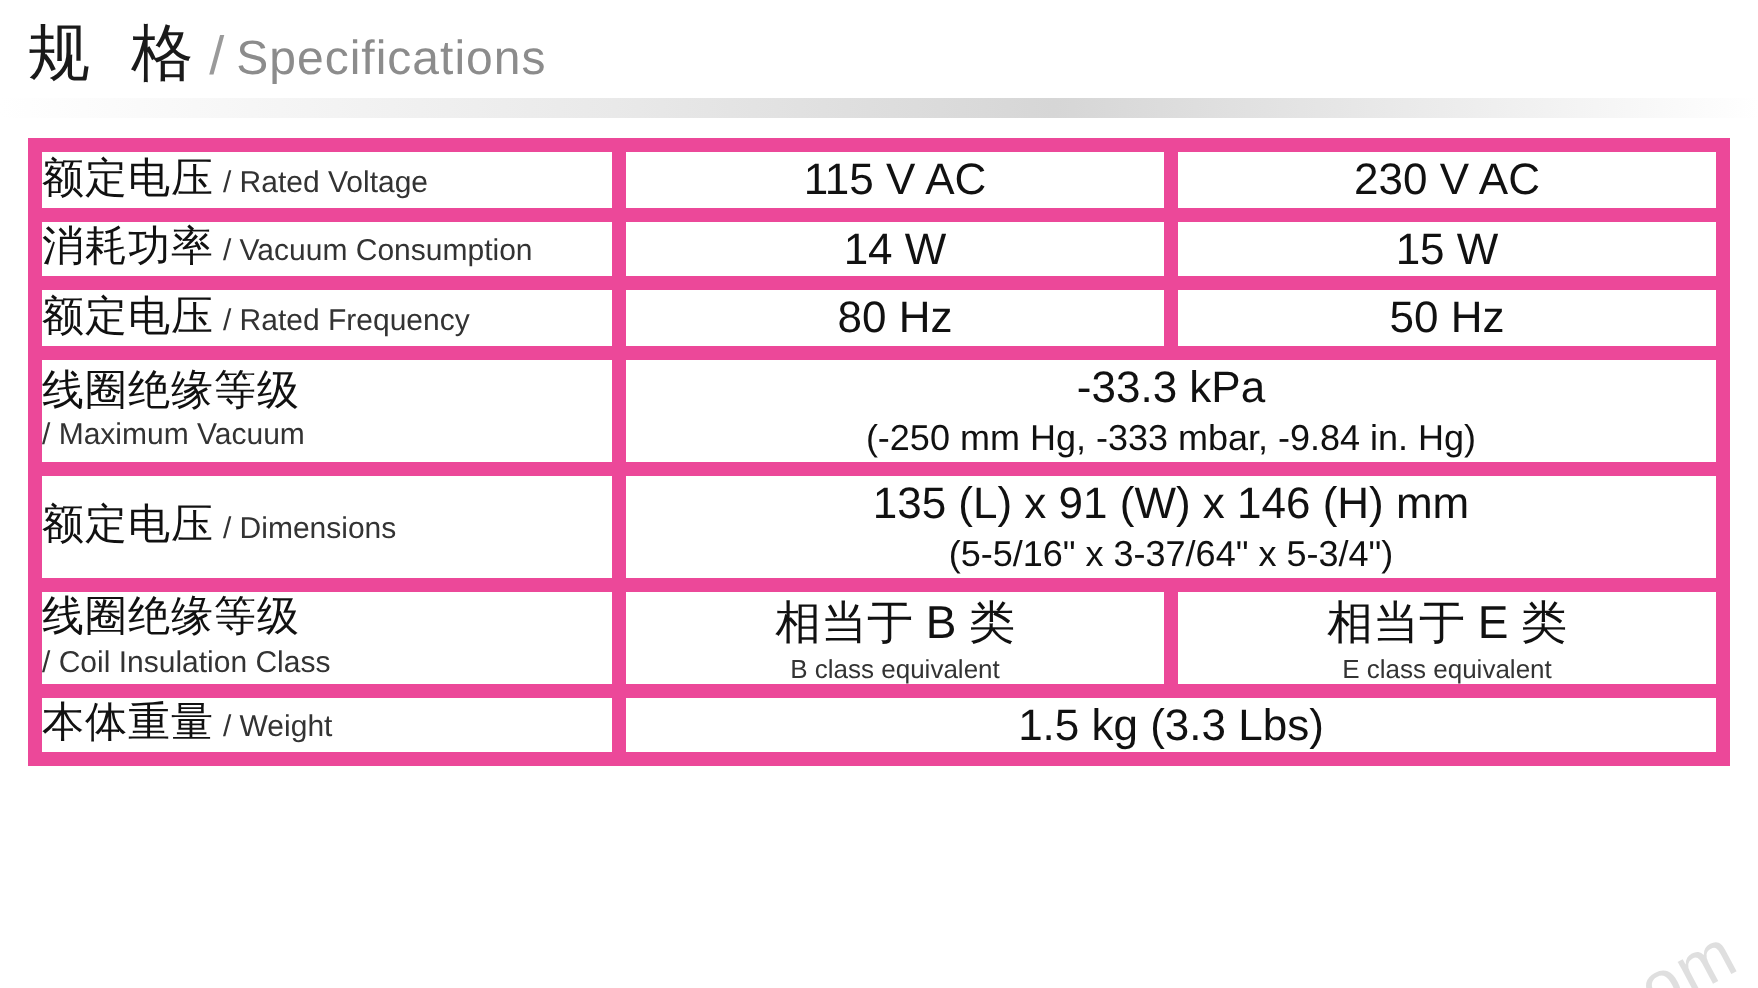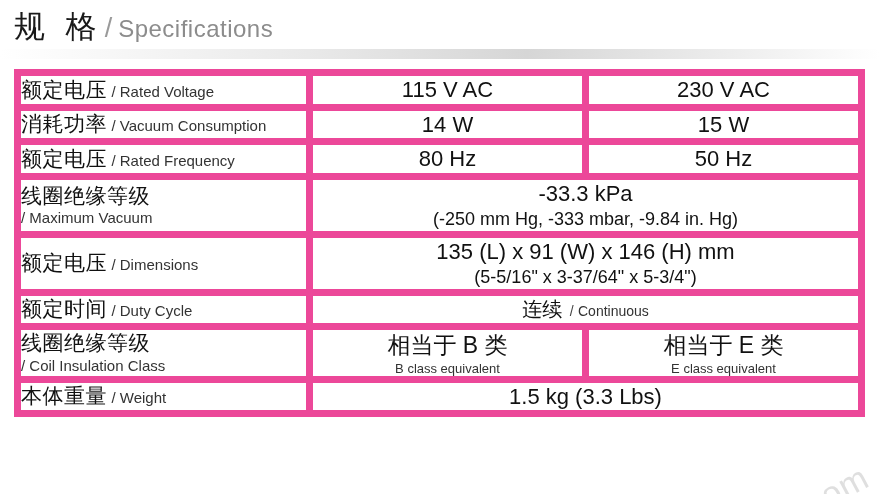--- a/index.html
+++ b/index.html
@@ -219,33 +219,20 @@
             <span class="label-cn">额定电压</span>
             <span class="label-en">/ Dimensions</span>
           </span>
         </td>
         <td class="val-cell" colspan="2">
           <span>135 (L) x 91 (W) x 146 (H) mm</span>
           <span class="sub">(5-5/16" x 3-37/64" x 5-3/4")</span>
         </td>
       </tr>
 
-      <tr>
-        <td class="label-cell">
-          <span class="label-inline">
-            <span class="label-cn">额定时间</span>
-            <span class="label-en">/ Duty Cycle</span>
-          </span>
-        </td>
-        <td class="duty-cell" colspan="2">
-          <span class="duty-cn">连续</span>
-          <span class="duty-sep">/</span>
-          <span class="duty-en">Continuous</span>
-        </td>
-      </tr>
 
       <tr>
         <td class="label-cell label-stack">
           <span class="label-cn">线圈绝缘等级</span>
           <span class="label-en">/ Coil Insulation Class</span>
         </td>
         <td class="coil-cell">
           <span class="coil-cn">相当于 B 类</span>
           <span class="coil-en">B class equivalent</span>
         </td>

